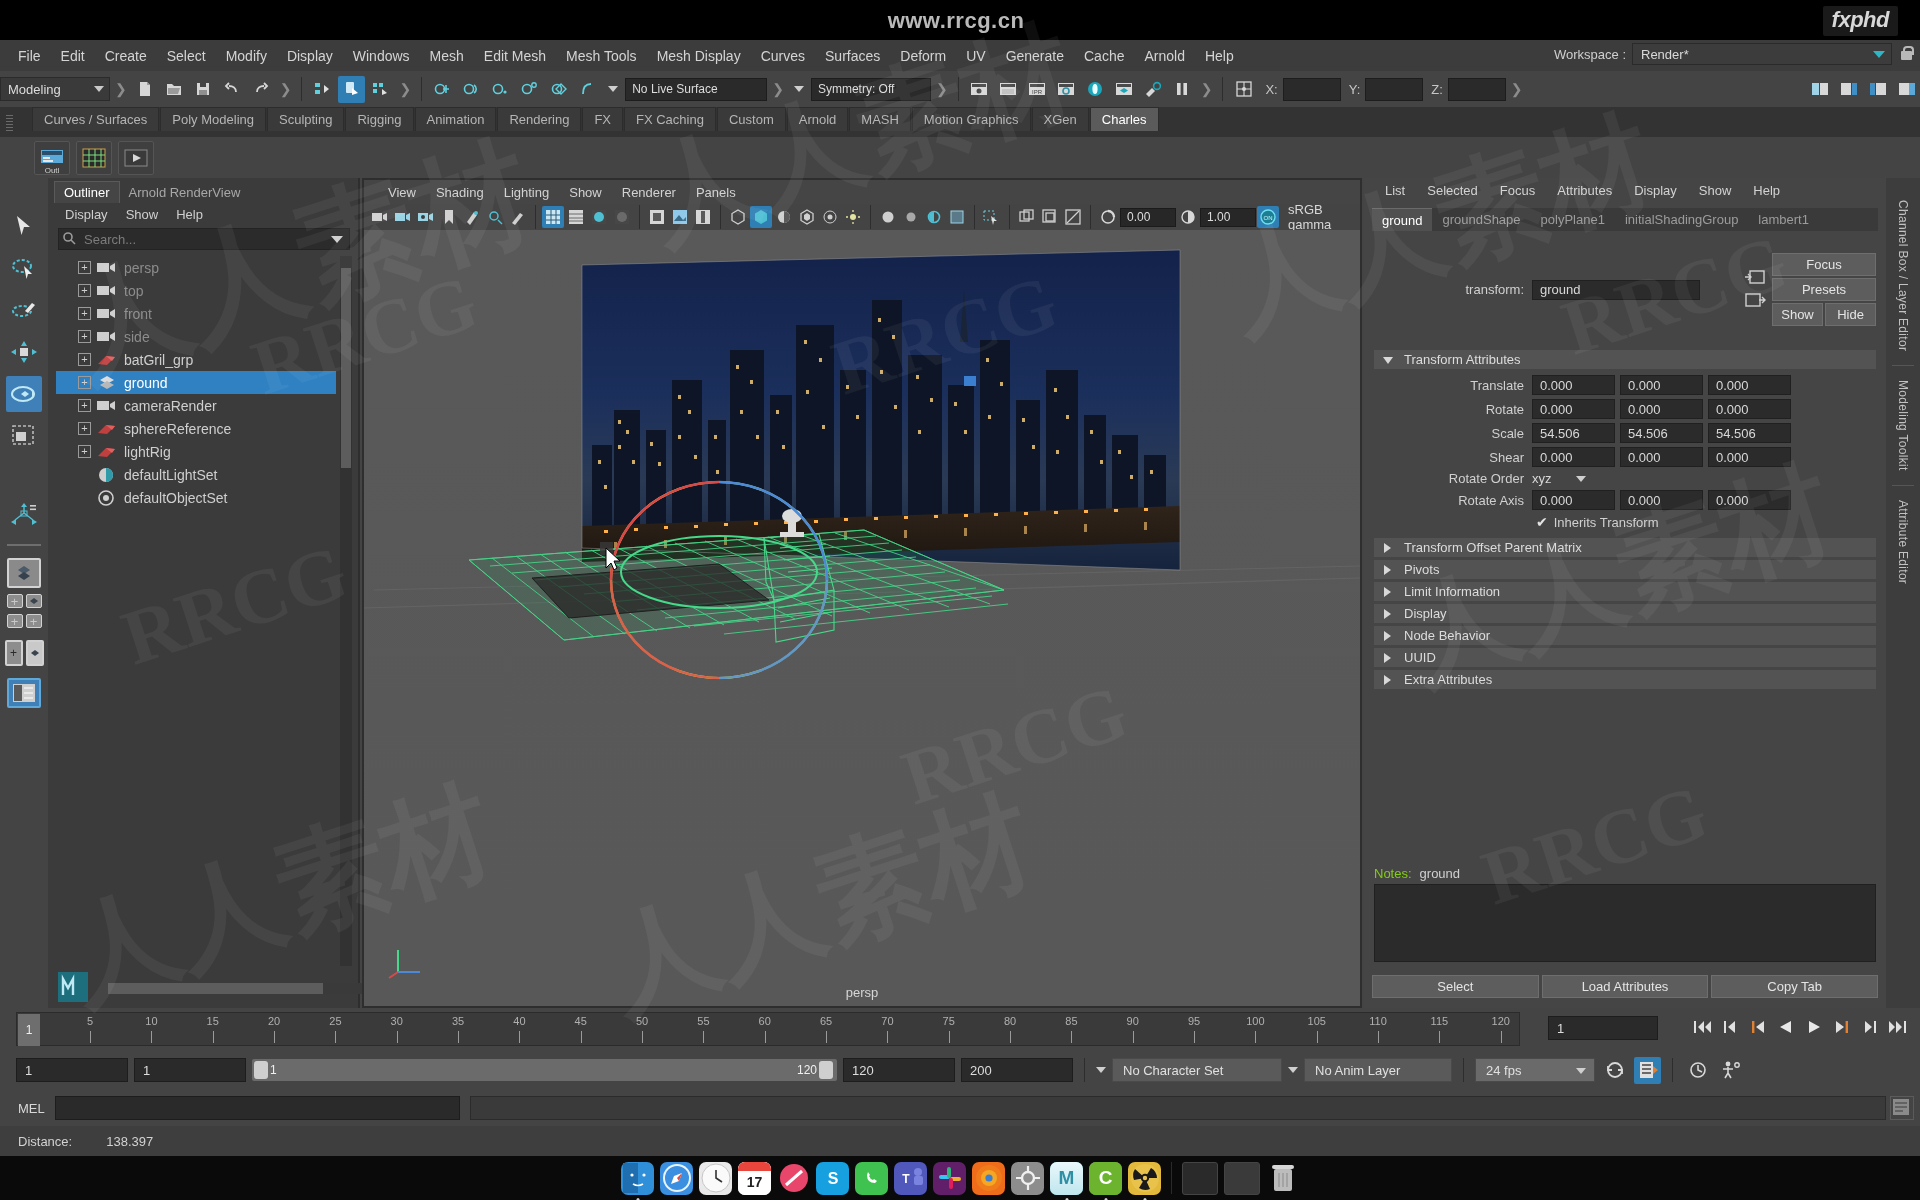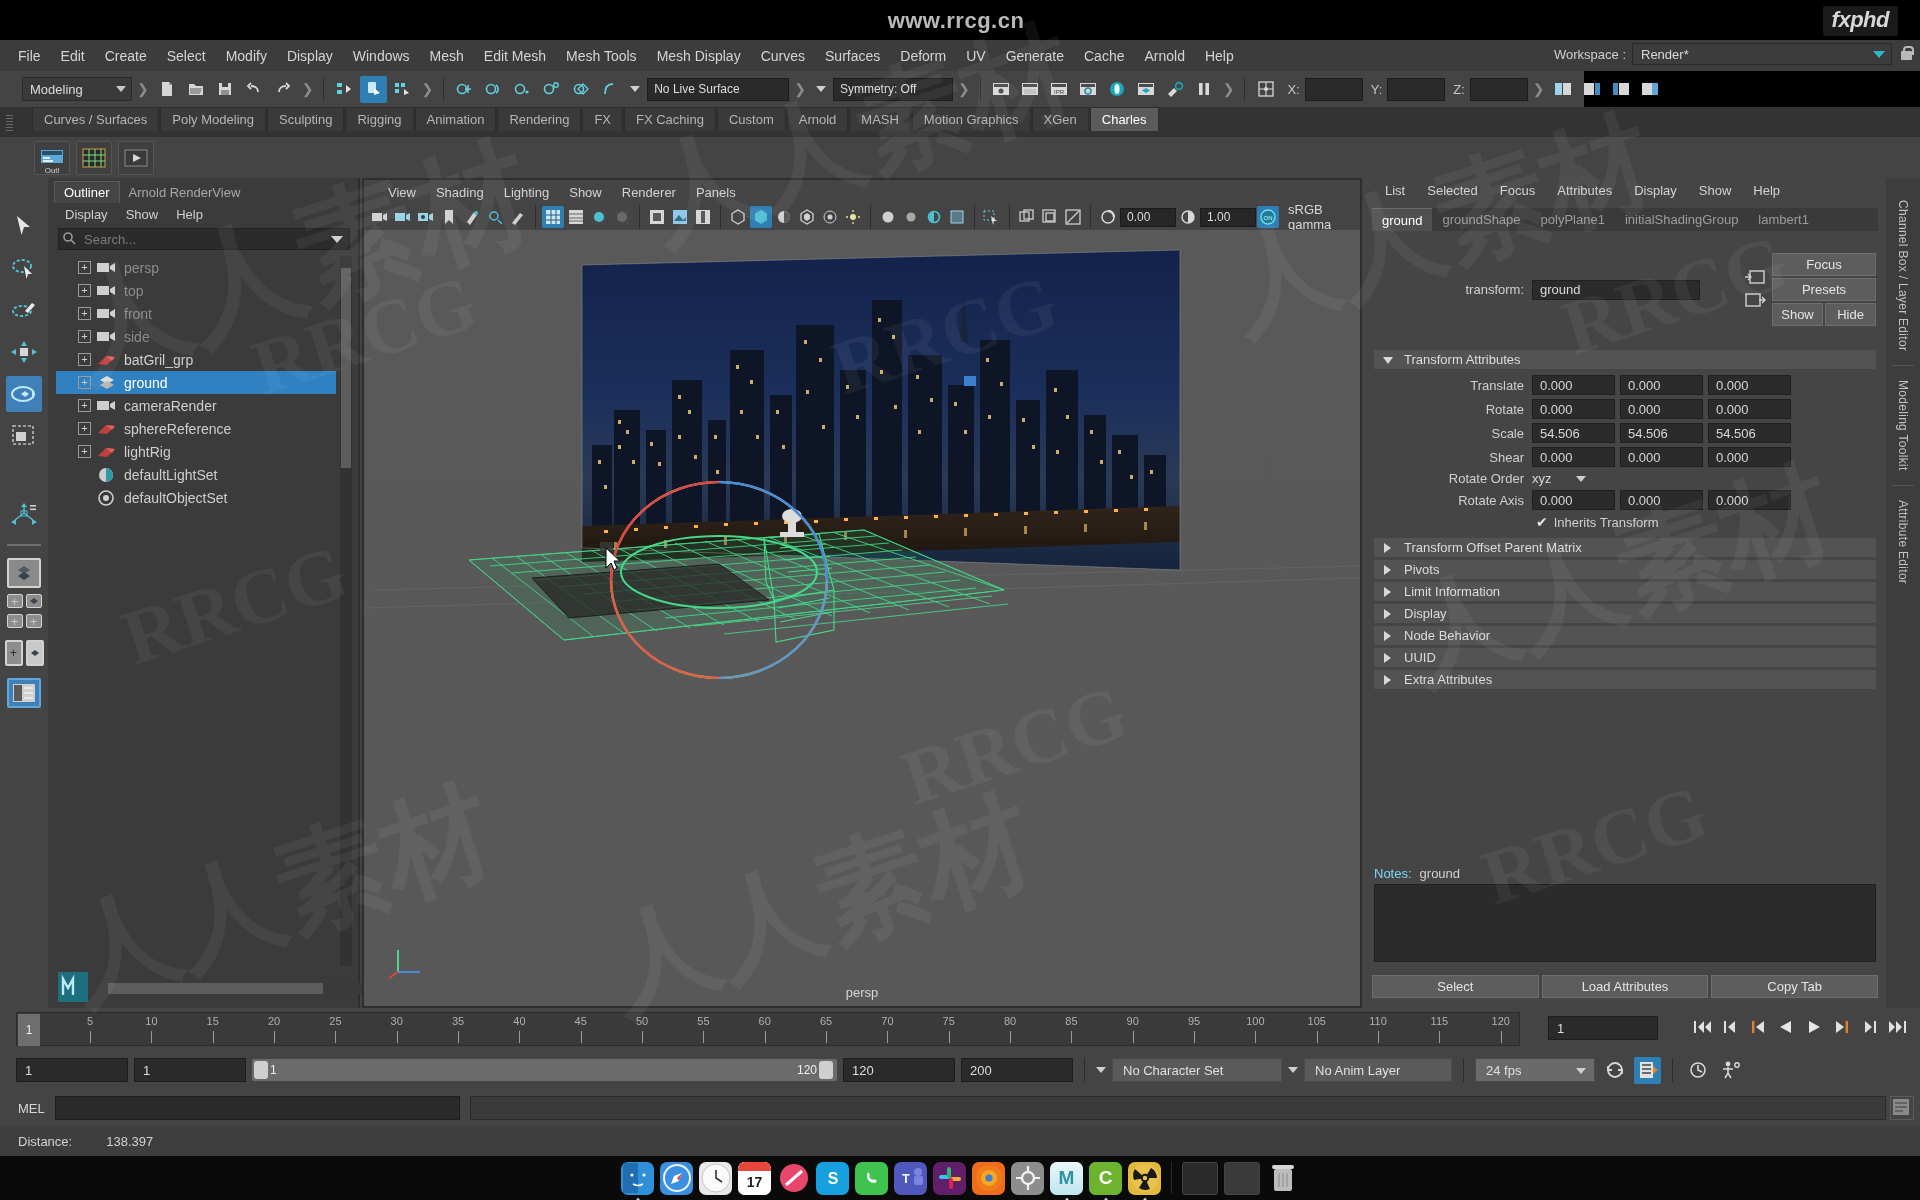--- a/index.html
+++ b/index.html
@@ -21,22 +21,22 @@
   #wsbox .lbl { color:#cfcfcf; font-size:13px; }
   #wsbox .combo { width:260px; height:22px; background:#3c3c3c; border:1px solid #2a2a2a; position:relative;
                   display:flex; align-items:center; padding-left:8px; color:#d9d9d9; font-size:13px; }
   #wsbox .combo .arrow { position:absolute; right:6px; top:7px; width:0;height:0;
                          border-left:6px solid transparent;border-right:6px solid transparent;border-top:7px solid #2fb5c4;}
   .lockicon { width:16px;height:18px;position:relative; }
   .lockicon:before{content:"";position:absolute;left:3px;top:6px;width:11px;height:9px;background:#b9b9b9;border-radius:1px;}
   .lockicon:after{content:"";position:absolute;left:5px;top:1px;width:7px;height:7px;border:2px solid #b9b9b9;border-bottom:0;border-radius:4px 4px 0 0;}
 
   
-  #statusline { position:absolute; left:0; top:71px; width:1584px; height:36px; background:#444; display:flex;
-                align-items:center; padding:0 22px; gap:2px; }
+  #statusline { position:absolute; left:0; top:71px; width:1920px; height:36px; background:#444; display:flex;
+                align-items:center; padding:0 0; gap:2px; }
   .sep { width:1px; height:24px; background:#2d2d2d; margin:0 5px; flex:none; }
   .arrowdiv { color:#8c8c8c; font-size:14px; padding:0 3px; flex:none; }
   .modecombo { width:110px; height:24px; background:#3a3a3a; border:1px solid #2b2b2b; color:#dcdcdc;
                font-size:13px; display:flex; align-items:center; padding-left:7px; position:relative; flex:none;}
   .modecombo .arrow{position:absolute;right:5px;top:8px;width:0;height:0;border-left:5px solid transparent;border-right:5px solid transparent;border-top:6px solid #c9c9c9;}
   .tbtn { width:27px;height:27px; flex:none; display:flex;align-items:center;justify-content:center;
           border-radius:2px; position:relative; }
   .tbtn.on { background:#2f7fb5; }
   .tbtn svg{display:block;}
   .txtfield { height:23px; background:#2a2a2a; border:1px solid #1d1d1d; color:#ddd; font-size:12px;
@@ -1242,21 +1242,21 @@
           <span>UUID</span>
         </div>
         <div class="section">
           <span class="tri"></span>
           <span>Extra Attributes</span>
         </div>
       </div>
 
     <div id="notes">
       <div style="display:flex;align-items:center;gap:8px;margin-bottom:3px;">
-        <span style="font-size:13px;color:#7dd3fc">Notes:</span>
+        <span style="font-size:13px;color:#84cc16">Notes:</span>
         <span style="font-size:13px;color:#d0d0d0">ground</span>
       </div>
       <div id="notesbox"></div>
     </div>
 
     <div id="aebtns">
       <div class="btn">Select</div>
       <div class="btn">Load Attributes</div>
       <div class="btn">Copy Tab</div>
     </div>

